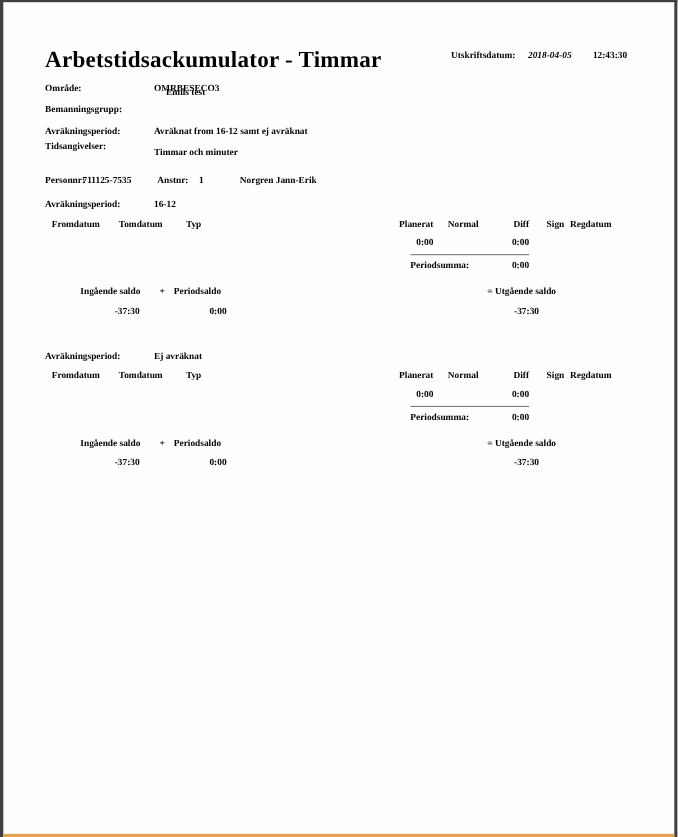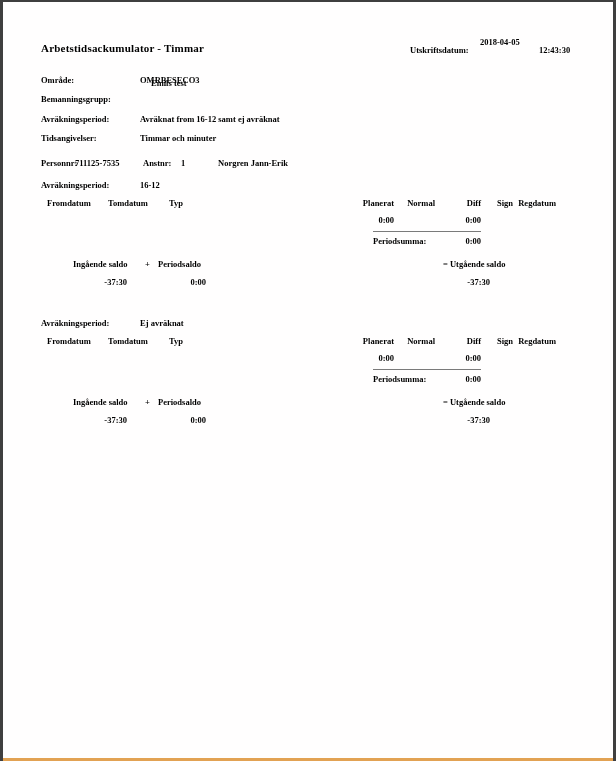--- a/index.html
+++ b/index.html
@@ -13,48 +13,48 @@
     border-left: 3px solid #3f3f3f;
     border-right: 3px solid #3f3f3f;
     overflow: hidden;
     font-family: "Liberation Serif", "DejaVu Serif", serif;
     font-weight: bold;
     color: #000000;
     font-size: 8.5px;
   }
   .t { position: absolute; white-space: nowrap; }
   .ra { text-align: left; }
-  #report-title { font-size: 11px; letter-spacing: 0.2px; }
+  #report-title { font-size: 21px; letter-spacing: 0.2px; }
   .section { position: absolute; left: 0; top: 0; width: 616px; height: 120px; }
   .sumline { position: absolute; height: 1px; background: #7a7a7a; }
   #bottom-bar {
     position: absolute; left: -3px; bottom: 0; width: 616px; height: 3px;
     background: #e2a253;
   }
 </style>
 </head>
 <body>
 
 <div id="page">
 
   <div id="report-title" class="t" style="left:38px; top:40px;">Arbetstidsackumulator - Timmar</div>
   <div class="t" style="left:407px; top:43px;">Utskriftsdatum:</div>
-  <div class="t" style="left:477px; top:35px;">2018-04-05</div>
+  <div class="t" style="left:477px; top:43px;font-style:italic;">2018-04-05</div>
   <div class="t" style="left:536px; top:43px;">12:43:30</div>
 
   <div class="t" style="left:38px; top:73px;">Område:</div>
   <div class="t" style="left:137px; top:73px;">OMRBESECO3</div>
 
   <div class="t" style="left:38px; top:92px;">Bemanningsgrupp:</div>
   <div class="t" style="left:137px; top:76px;padding-left:11px;">Emils test</div>
 
   <div class="t" style="left:38px; top:112px;">Avräkningsperiod:</div>
   <div class="t" style="left:137px; top:112px;text-align:center;">Avräknat from 16-12 samt ej avräknat</div>
 
-  <div class="t" style="left:38px; top:131px;">Tidsangivelser:</div>
+  <div class="t" style="left:38px; top:125px;">Tidsangivelser:</div>
   <div class="t" style="left:137px; top:131px;">Timmar och minuter</div>
 
   <div class="t" style="left:38px; top:156px;text-align:center;">Personnr:</div>
   <div class="t" style="left:72px; top:156px;">711125-7535</div>
   <div class="t" style="left:140px; top:156px;">Anstnr:</div>
   <div class="t" style="left:178px; top:156px;">1</div>
   <div class="t" style="left:215px; top:156px;font-family:Liberation Serif, serif;">Norgren Jann-Erik</div>
 
   <div class="section" style="top:178px;">
     <div class="t" style="left:38px; top:0;">Avräkningsperiod:</div>

